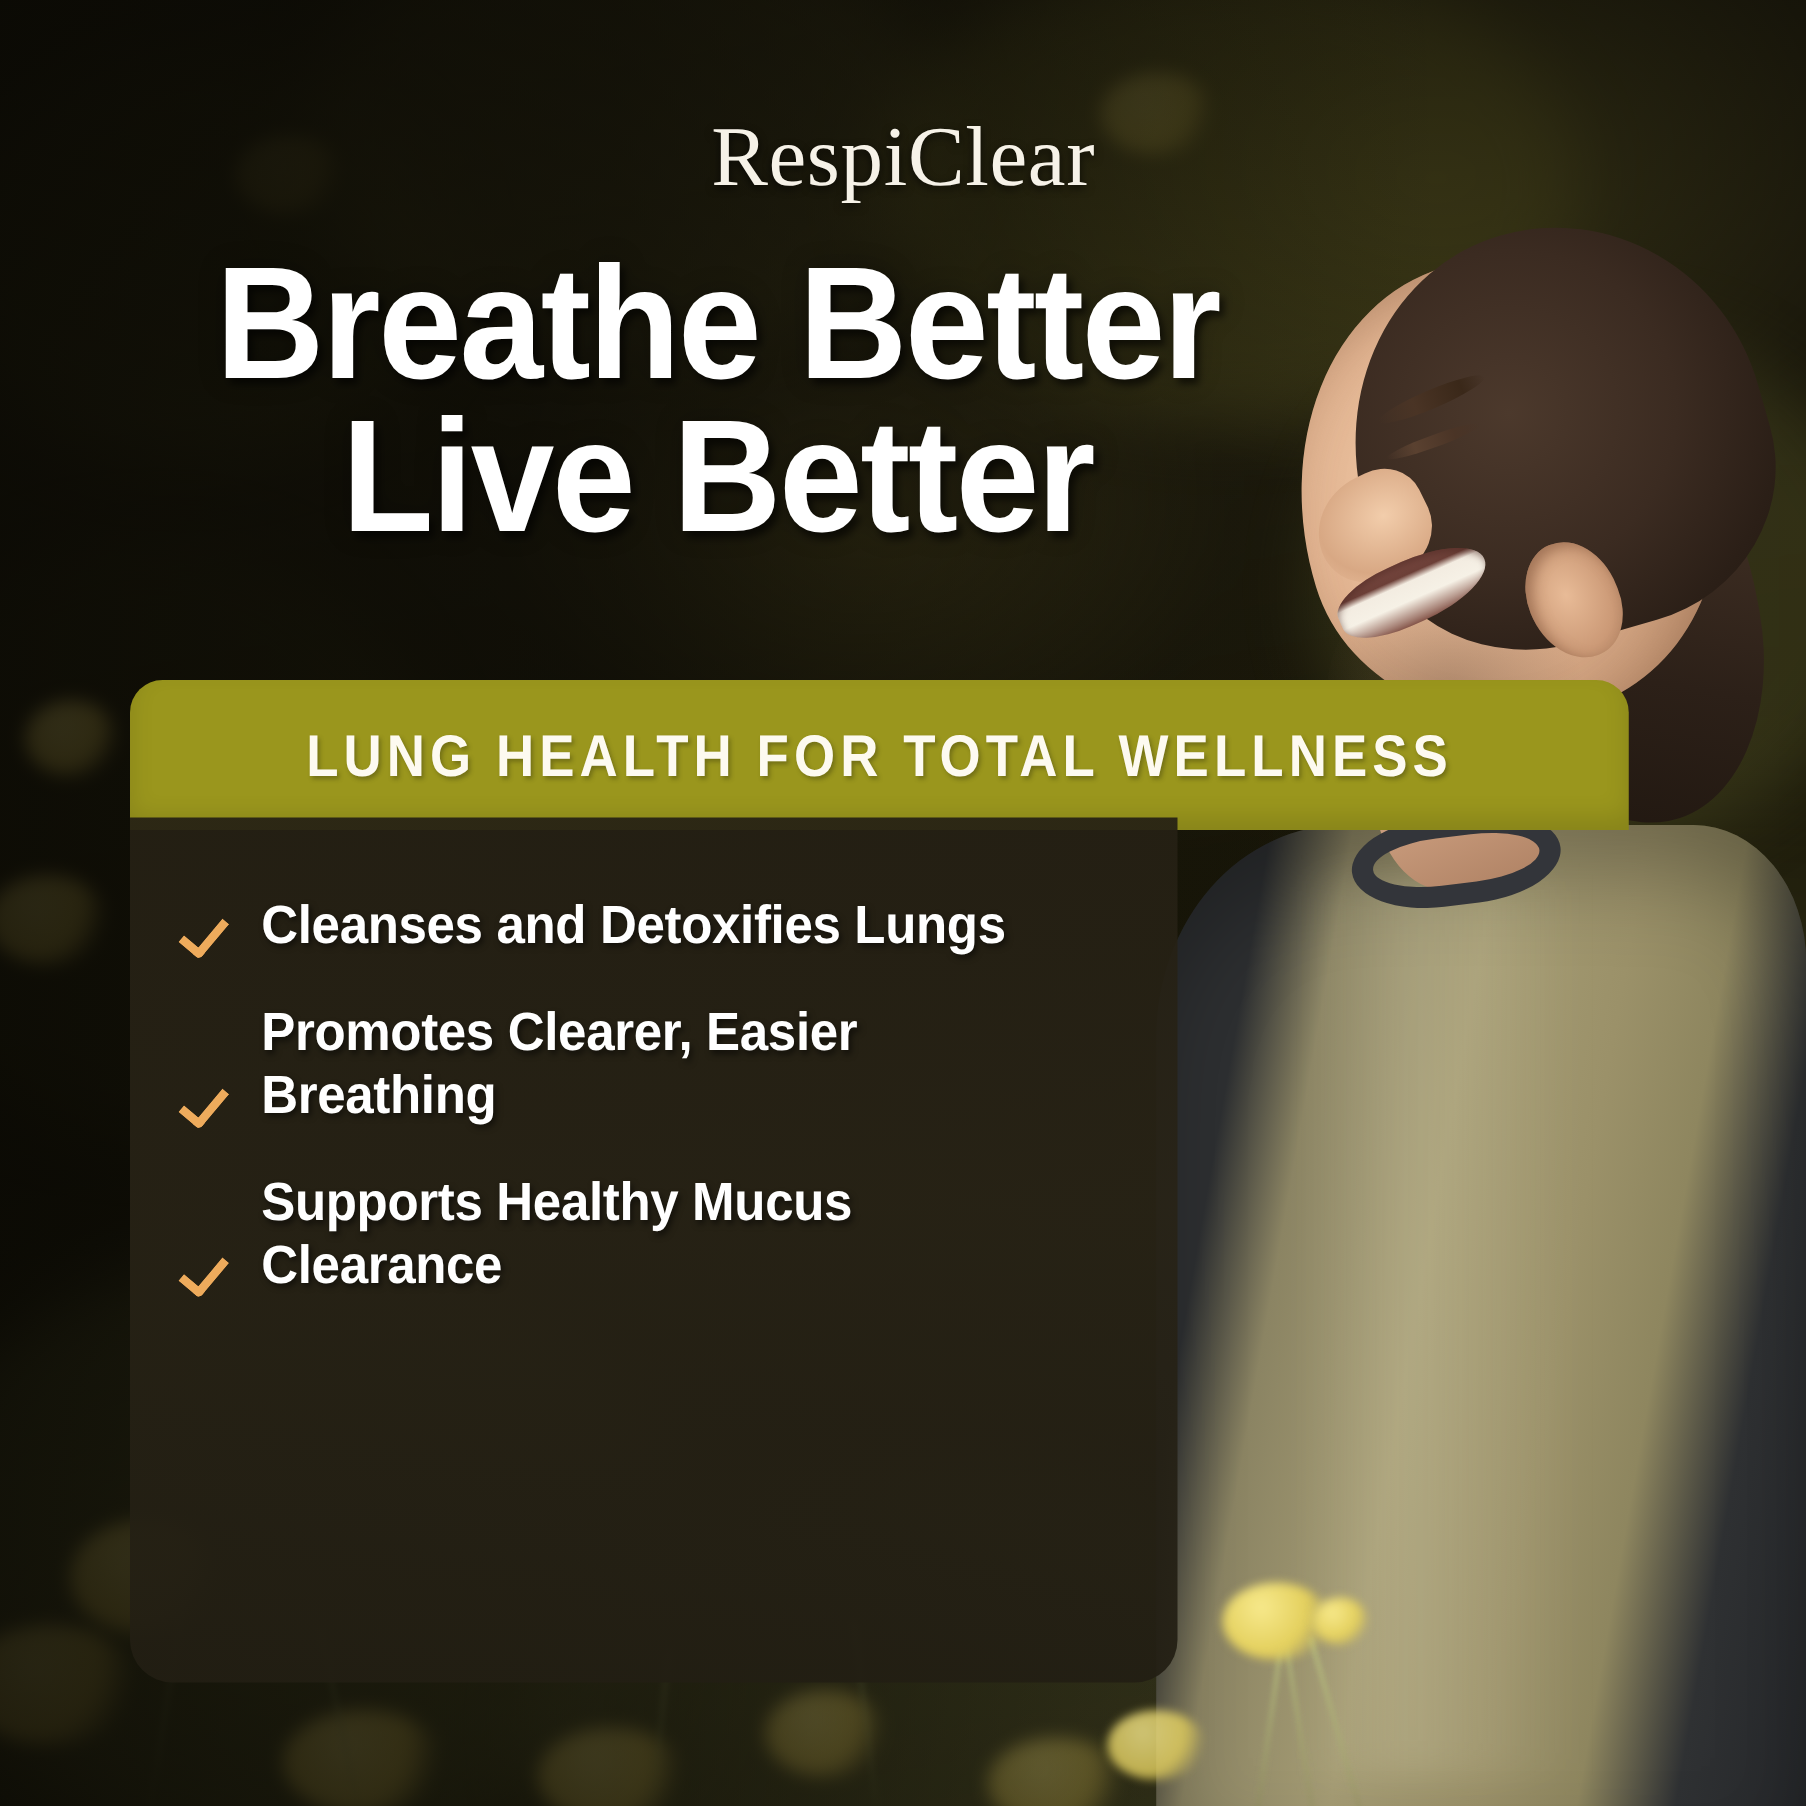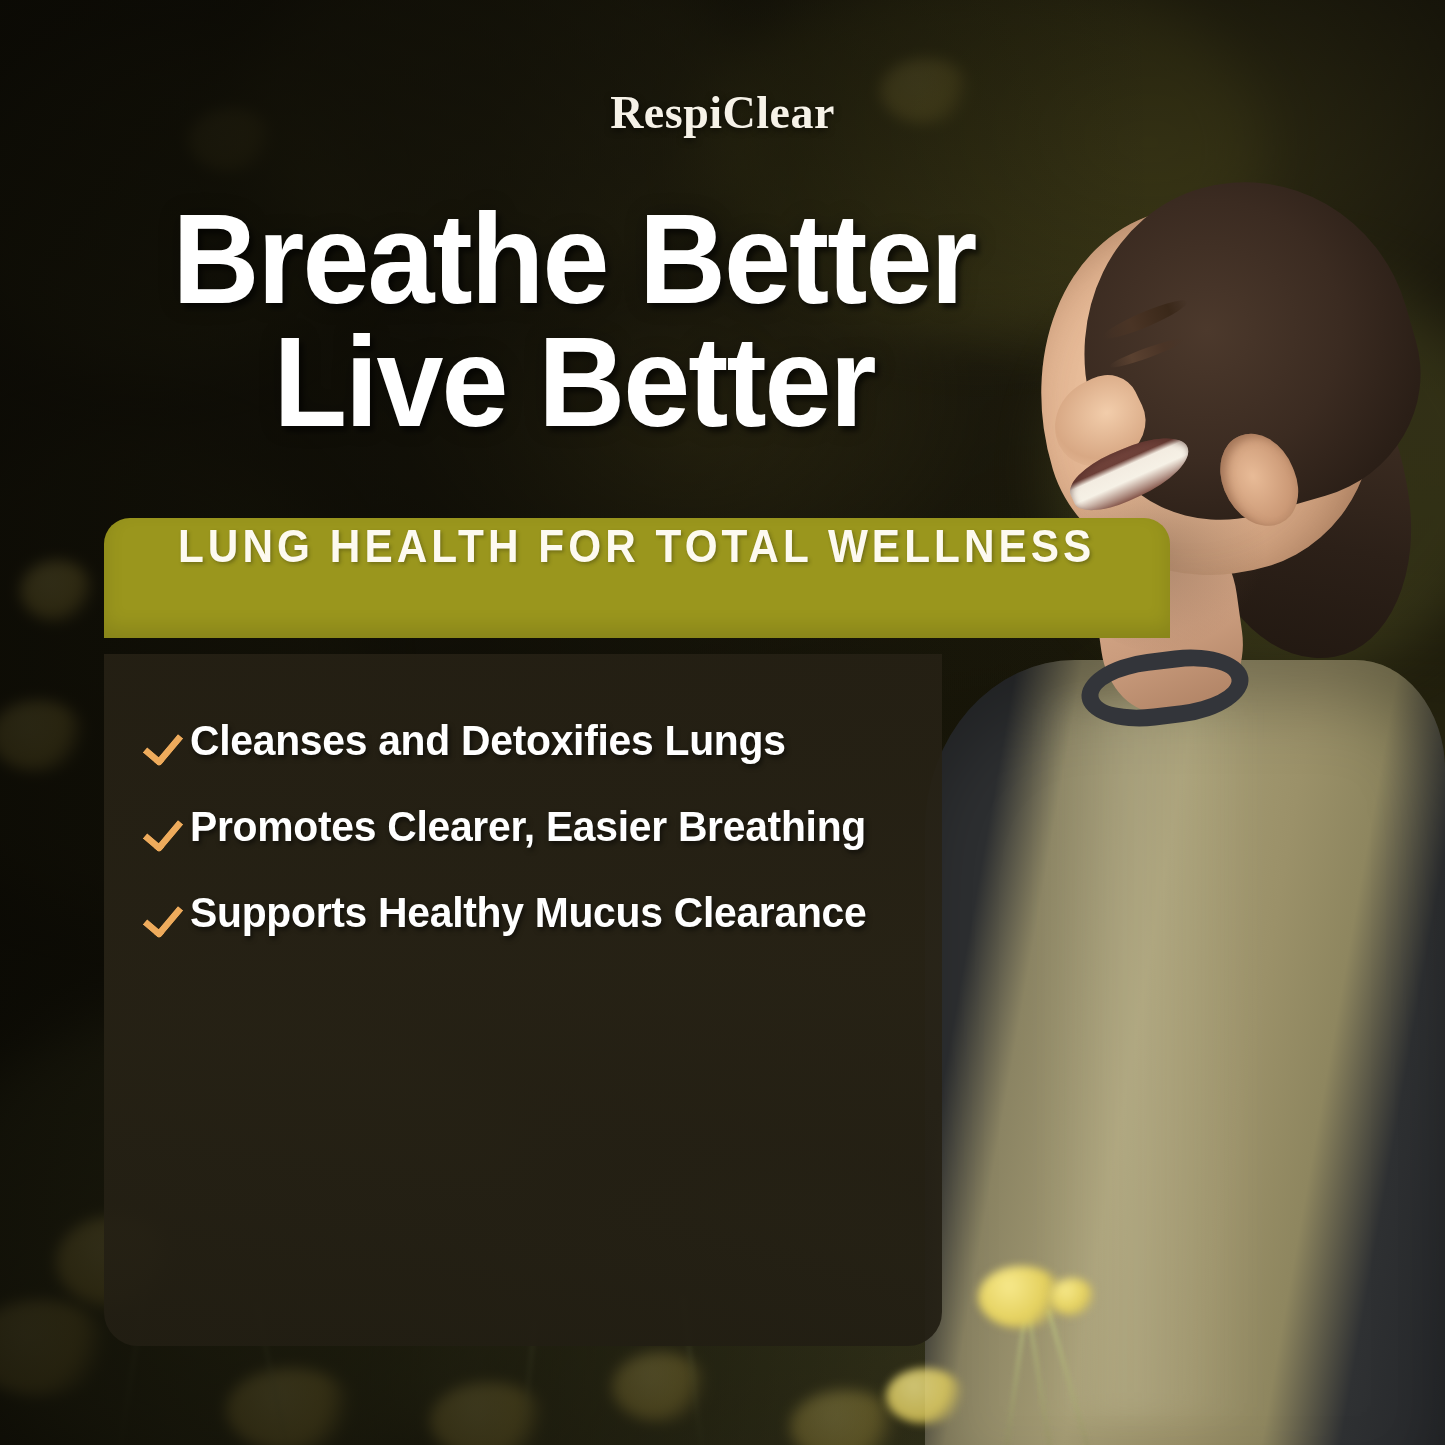--- a/index.html
+++ b/index.html
@@ -199,22 +199,22 @@
 
   
   .content { position: absolute; inset: 0; }
 
   .brand {
     position: absolute;
     left: 0; right: 0;
     top: 86px;
     text-align: center;
     font-family: "Liberation Serif", serif;
-    font-weight: 700;
-    font-size: 46px;
+    font-weight: 400;
+    font-size: 68px;
     letter-spacing: .5px;
     color: #f6f2e8;
     text-shadow: 0 2px 7px rgba(0,0,0,.65);
   }
 
   .headline {
     position: absolute;
     left: 64px;
     top: 198px;
     width: 1020px;
@@ -227,28 +227,28 @@
     transform: scaleX(.94);
     transform-origin: center top;
     text-shadow: 4px 5px 6px rgba(0,0,0,.55), 0 0 22px rgba(0,0,0,.30);
   }
   .headline .l2 { display: block; }
 
   
   .banner {
     position: absolute;
     left: 104px;
-    top: 518px;
-    width: 1066px;
+    top: 544px;
+    width: 1199px;
     height: 120px;
     background: #9a961d;
     border-radius: 26px 26px 0 0;
     box-shadow: inset 0 -10px 20px rgba(0,0,0,.12);
     display: flex;
-    align-items: flex-start;
+    align-items: center;
     justify-content: center;
   }
   .banner-text {
     color: #fdfaf0;
     font-weight: 700;
     font-size: 47px;
     letter-spacing: 4.5px;
     text-transform: uppercase;
     transform: scaleX(.90);
     white-space: nowrap;
@@ -262,22 +262,22 @@
     top: 654px;
     width: 838px;
     height: 692px;
     background: linear-gradient(180deg, rgba(37,32,20,.93) 0%, rgba(40,35,22,.90) 45%, rgba(34,30,19,.93) 100%);
     border-radius: 0 0 34px 34px;
     padding: 62px 30px 40px 42px;
   }
 
   .benefit {
     display: flex;
-    align-items: center;
-    gap: 10px;
+    align-items: flex-end;
+    gap: 29px;
     margin-bottom: 36px;
   }
   .benefit:last-child { margin-bottom: 0; }
 
   .check {
     flex: 0 0 auto;
     width: 34px;
     height: 44px;
     position: relative;
     margin-top: 4px;

